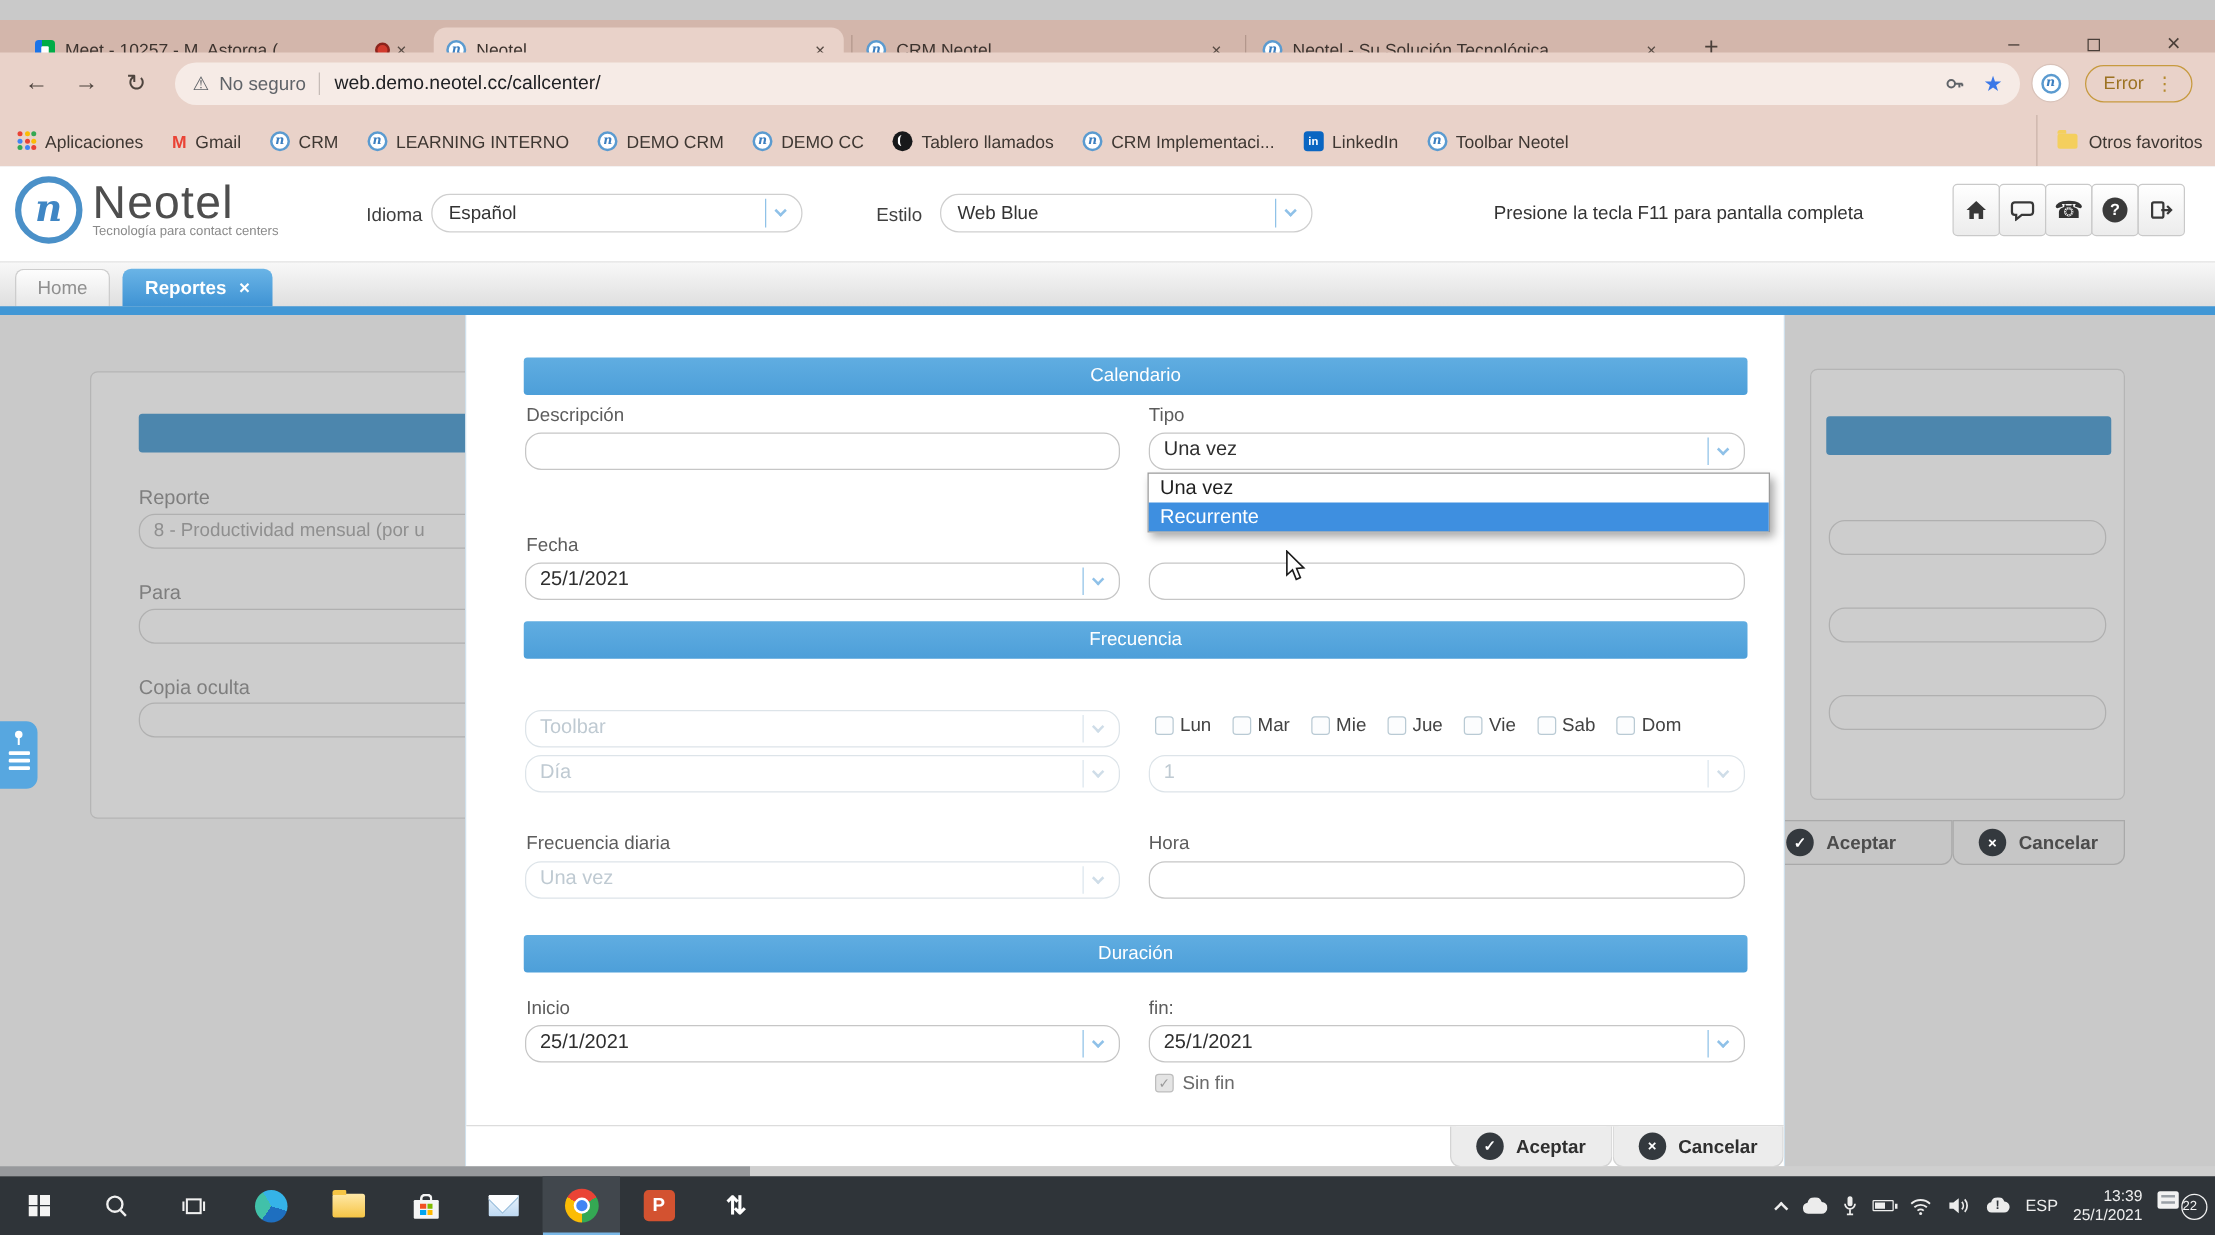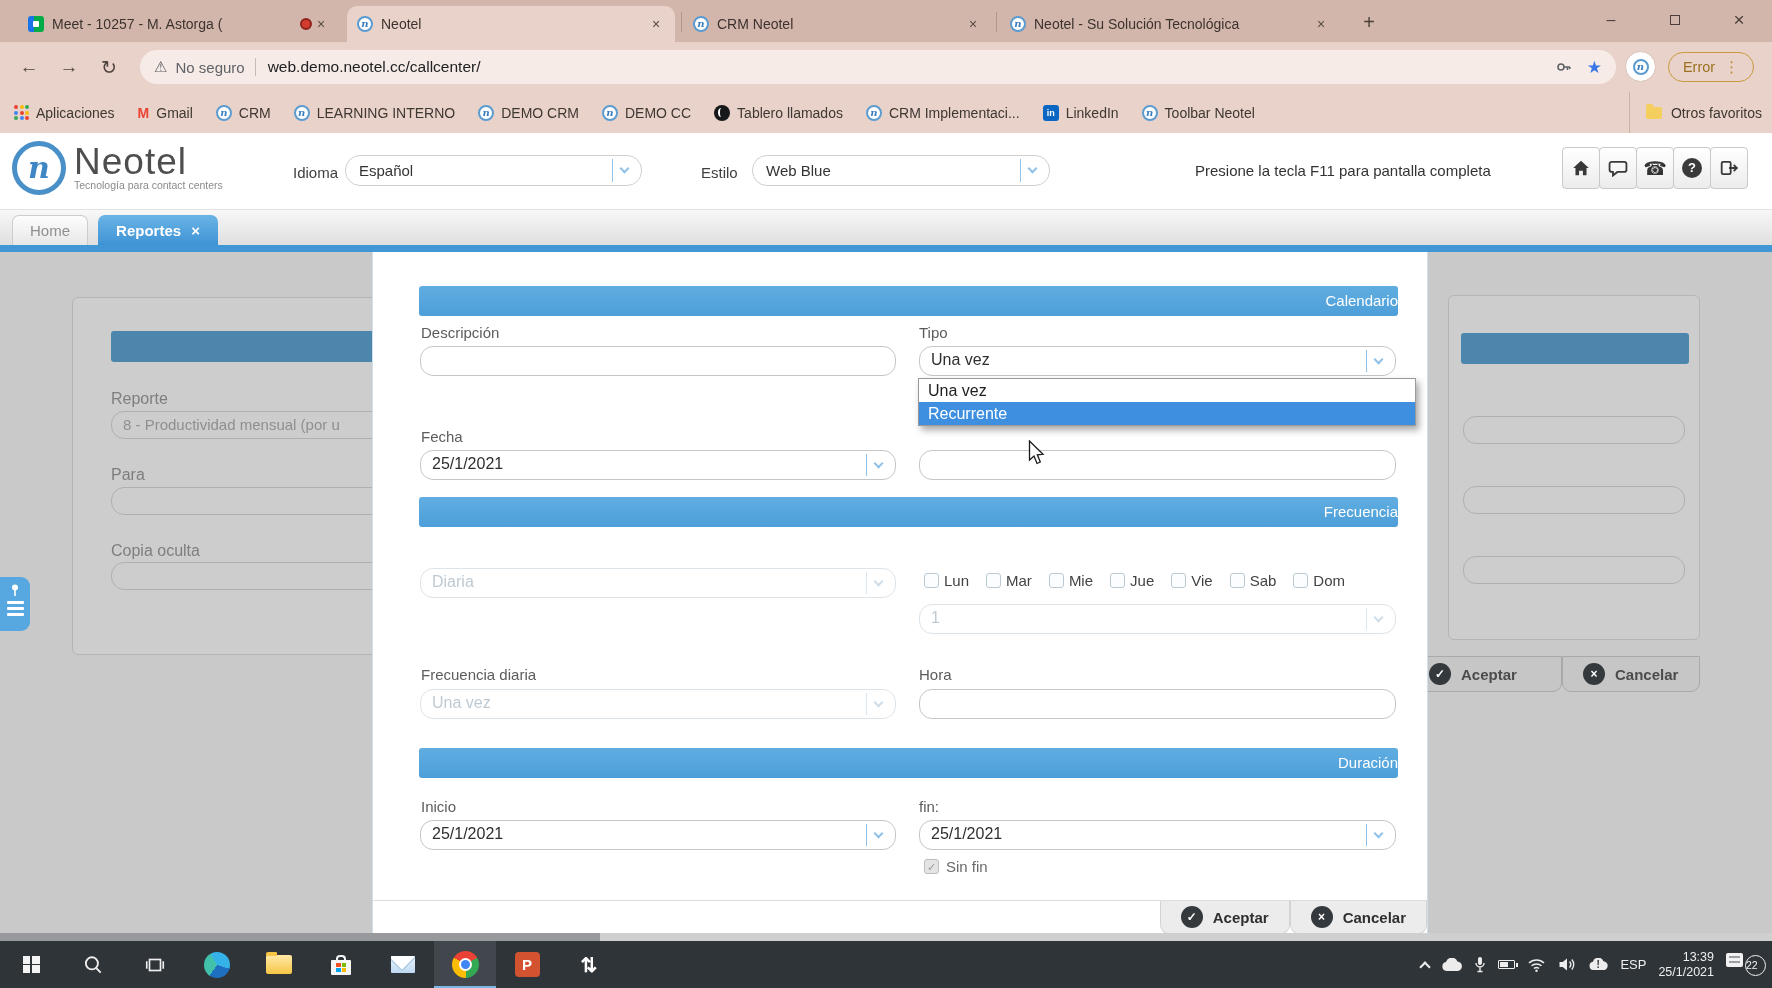--- a/index.html
+++ b/index.html
@@ -1,20 +1,20 @@
 <!DOCTYPE html>
 <html><head>
 <meta charset="utf-8">
 <style>
   * { margin:0; padding:0; box-sizing:border-box; }
   body { font-family:"Liberation Sans", sans-serif; }
   #screen { position:relative; width:1772px; height:988px; overflow:hidden; background:#c9c9c9; }
 
   
-  #tabstrip { position:absolute; left:0; top:0; width:1772px; height:42px; background:#d3b6ab;padding-left:39px; }
+  #tabstrip { position:absolute; left:0; top:16px; width:1772px; height:42px; background:#d3b6ab;padding-left:39px; }
   .tab { position:absolute; top:6px; height:36px; display:flex; align-items:center; padding:0 10px; font-size:14px; color:#3c332e; }
   .tab .ttl { flex:1; overflow:hidden; white-space:nowrap; text-overflow:ellipsis; margin:0 8px 0 8px; }
   .tab.active { background:#e9d2c9; border-radius:10px 10px 0 0; }
   .tabdiv { position:absolute; top:12px; width:1px; height:20px; background:#b3978c; }
   .tclose { width:18px; height:18px; border-radius:50%; display:flex; align-items:center; justify-content:center; font-size:14px; color:#574b44; }
   .neoico { width:16px; height:16px; border-radius:50%; background:#fff; border:2px solid #5b9bd0; color:#3c7fc0; font:italic bold 10px/11px "DejaVu Serif", serif; text-align:center; flex:none; }
   .meeticon { width:16px; height:16px; border-radius:3px; background:linear-gradient(90deg,#1a73e8 0 35%,#00ac47 35%); position:relative; flex:none; }
   .meeticon i { position:absolute; left:5px; top:5px; width:6px; height:6px; background:#fff; border-radius:1px; }
   .recdot { width:12px; height:12px; border-radius:50%; background:#d23b2e; border:2px solid #8c241c; flex:none; margin-left:4px; }
   .newtab { position:absolute; top:9px; width:28px; height:28px; border-radius:50%; text-align:center; line-height:26px; font-size:20px; color:#4a3f39; }
@@ -80,21 +80,21 @@
   .bglabel { position:absolute; font-size:16px; color:#7e7e7e; }
   .bginput { position:absolute; height:28px; border:1px solid #b0b0b0; border-radius:13px; color:#8f8f8f; font-size:15px; line-height:26px; padding-left:11px; white-space:nowrap; overflow:hidden; }
   #pinwidget { position:absolute; left:0; top:325px; width:30px; height:54px; background:#57a7e0; border-radius:0 9px 9px 0; padding-top:6px; }
   #pinwidget .bar { width:17px; height:3px; background:#fff; border-radius:1px; margin:3px auto 0; }
   .btn { display:flex; align-items:center; gap:10px; background:#ececec; border:1px solid #d4d4d4; border-top:1px solid #e3e3e3; padding:0 20px; height:36px; border-radius:0 0 9px 9px; font-weight:bold; color:#2f2f2f; font-size:15px; }
   .iccircle { width:22px; height:22px; border-radius:50%; background:#34393e; color:#fff; display:flex; align-items:center; justify-content:center; font-size:12px; font-weight:bold; flex:none; }
   .btn.dim { background:#c6c6c6; border-color:#a9a9a9; color:#4c4c4c; }
 
   
   #modal { position:absolute; left:372px; top:0; width:1056px; height:681px; background:#fff; border-left:1px solid #cfe0ec; border-right:1px solid #cfe0ec; z-index:10; }
-  .shead { position:absolute; left:46px; width:979px; height:30px; background:linear-gradient(#60ade1,#4d9fd9); border-radius:3px; color:#fff; text-align:right; line-height:30px; font-size:15px; }
+  .shead { position:absolute; left:46px; width:979px; height:30px; background:linear-gradient(#60ade1,#4d9fd9); border-radius:3px; color:#fff; text-align:center; line-height:30px; font-size:15px; }
   .flabel { position:absolute; font-size:15px; color:#5c5c5c; }
   .field { position:absolute; height:30px; background:#fff; border:1px solid #c6c6c6; border-radius:13px; }
   .field .val { position:absolute; left:11px; top:4px; font-size:16px; color:#2f2f2f; }
   .field.dis { border-color:#dde4e9; }
   .field.dis .val { color:#bfcad2; }
   .field.dis .dd { border-left-color:#dbe6ee; }
   .field.dis .chev { border-color:#cfdde8; }
   .dayrow { position:absolute; left:551px; top:320px; display:flex; gap:17px; }
   .day { display:flex; align-items:center; gap:5px; font-size:15px; color:#434343; }
   .cb { width:15px; height:15px; border:1px solid #b9cad4; border-radius:3px; background:#fcfdfe; }
@@ -379,21 +379,21 @@
         <span class="val">25/1/2021</span>
         <span class="dd">
             <i class="chev"></i>
           </span>
       </div>
       <div class="field" style="left:546px;top:198px;width:477px;"></div>
 
       <div class="shead" style="top:245px;">Frecuencia</div>
 
       <div class="field dis" style="left:47px;top:316px;width:476px;">
-        <span class="val">Diaria</span>
+        <span class="val">Toolbar</span>
         <span class="dd">
             <i class="chev"></i>
           </span>
       </div>
 
       <div class="dayrow">
         <span class="day">
             <span class="cb"></span>
             <span>Lun</span>
           </span>
@@ -416,20 +416,26 @@
         <span class="day">
             <span class="cb"></span>
             <span>Sab</span>
           </span>
         <span class="day">
             <span class="cb"></span>
             <span>Dom</span>
           </span>
       </div>
 
+      <div class="field dis" style="left:47px;top:352px;width:476px;">
+        <span class="val">Día</span>
+        <span class="dd">
+            <i class="chev"></i>
+          </span>
+      </div>
       <div class="field dis" style="left:546px;top:352px;width:477px;">
         <span class="val">1</span>
         <span class="dd">
             <i class="chev"></i>
           </span>
       </div>
 
       <div class="flabel" style="left:48px;top:414px;">Frecuencia diaria</div>
       <div class="field dis" style="left:47px;top:437px;width:476px;">
         <span class="val">Una vez</span>

